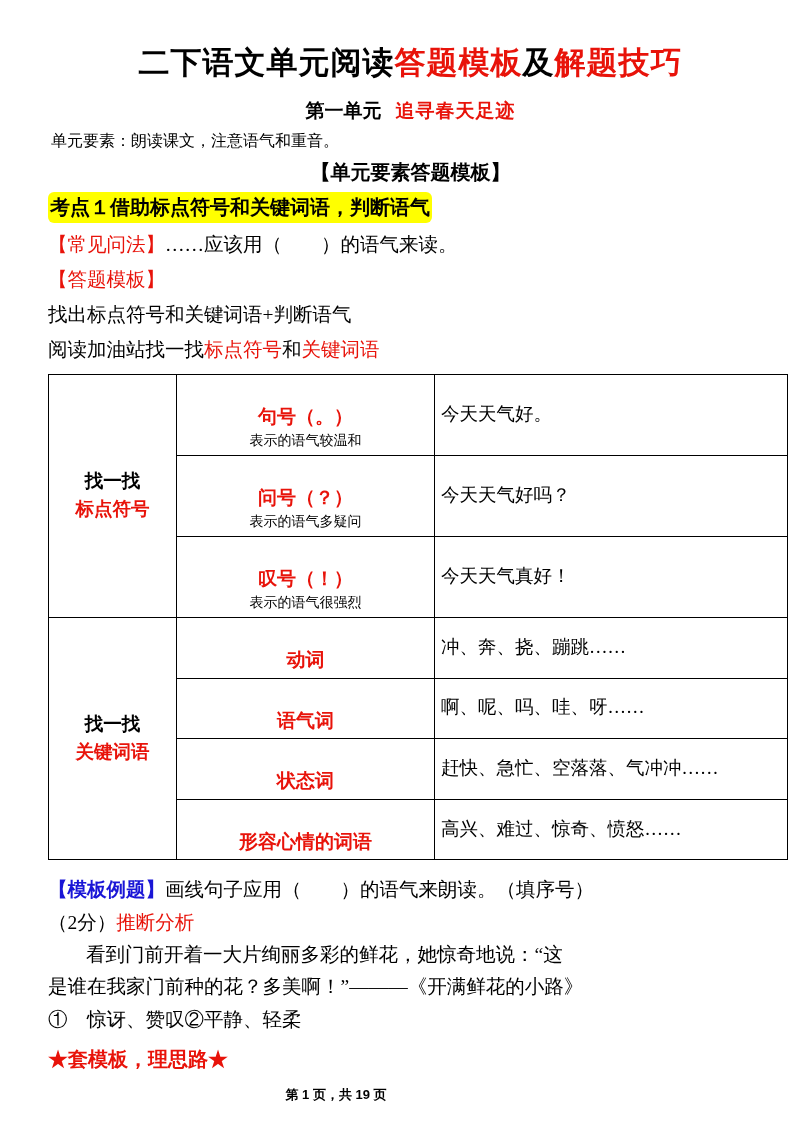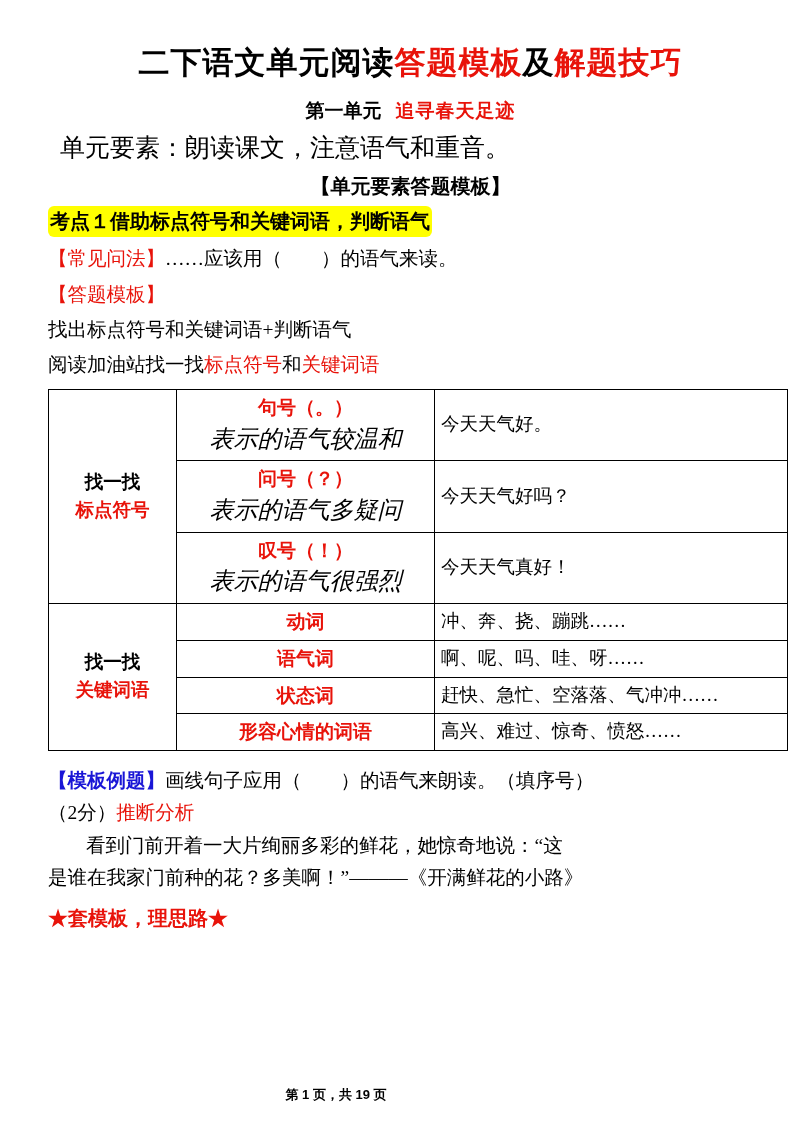--- a/index.html
+++ b/index.html
@@ -43,23 +43,23 @@
     font-weight: bold;
     margin: 14px 0 4px 0;
   }
   .unit-line .u-name {
     color: #e8130a;
     margin-left: 14px;
     letter-spacing: 1px;
   }
 
   .para {
-    font-size: 25px;
+    font-size: 16px;
     line-height: 1.62;
-    margin: 4px 12px;
+    margin: 4px 3px;
   }
 
   .bracket-head {
     text-align: center;
     font-size: 20px;
     font-weight: bold;
     margin: 5px 0 6px 0;
   }
 
   .highlight-line {
@@ -111,27 +111,27 @@
     width: 340px;
     text-align: left;
     padding-left: 12px;
   }
   .cell-top {
     color: #e8130a;
     font-weight: bold;
     font-size: 19px;
     display: block;
     line-height: 1.45;
+    margin-top: 24px;
   }
   .cell-bot {
     color: #000000;
-    font-size: 24px;
+    font-size: 14px;
     display: block;
     line-height: 1.45;
-    font-style: italic;
   }
   .c1-a { display: block; color: #000000; }
   .c1-b { display: block; color: #e8130a; }
 
   
   .example {
     font-size: 19.5px;
     line-height: 1.66;
     margin-top: 14px;
   }
@@ -252,18 +252,19 @@
 
   <div class="example">
     <div>
       <span class="blue-label">【模板例题】</span><span>画线句子应用（　　）的语气来朗读。（填序号）</span>
     </div>
     <div>
       <span>（2分）</span><span class="red-txt">推断分析</span>
     </div>
     <div class="indent2">看到门前开着一大片绚丽多彩的鲜花，她惊奇地说：“这</div>
     <div>是谁在我家门前种的花？多美啊！”———《开满鲜花的小路》</div>
+    <div>①　惊讶、赞叹②平静、轻柔</div>
   </div>
 
   <div class="star-line">★套模板，理思路★</div>
 
   <div class="footer">第 1 页，共 19 页</div>
 </div>
 
 </body></html>

